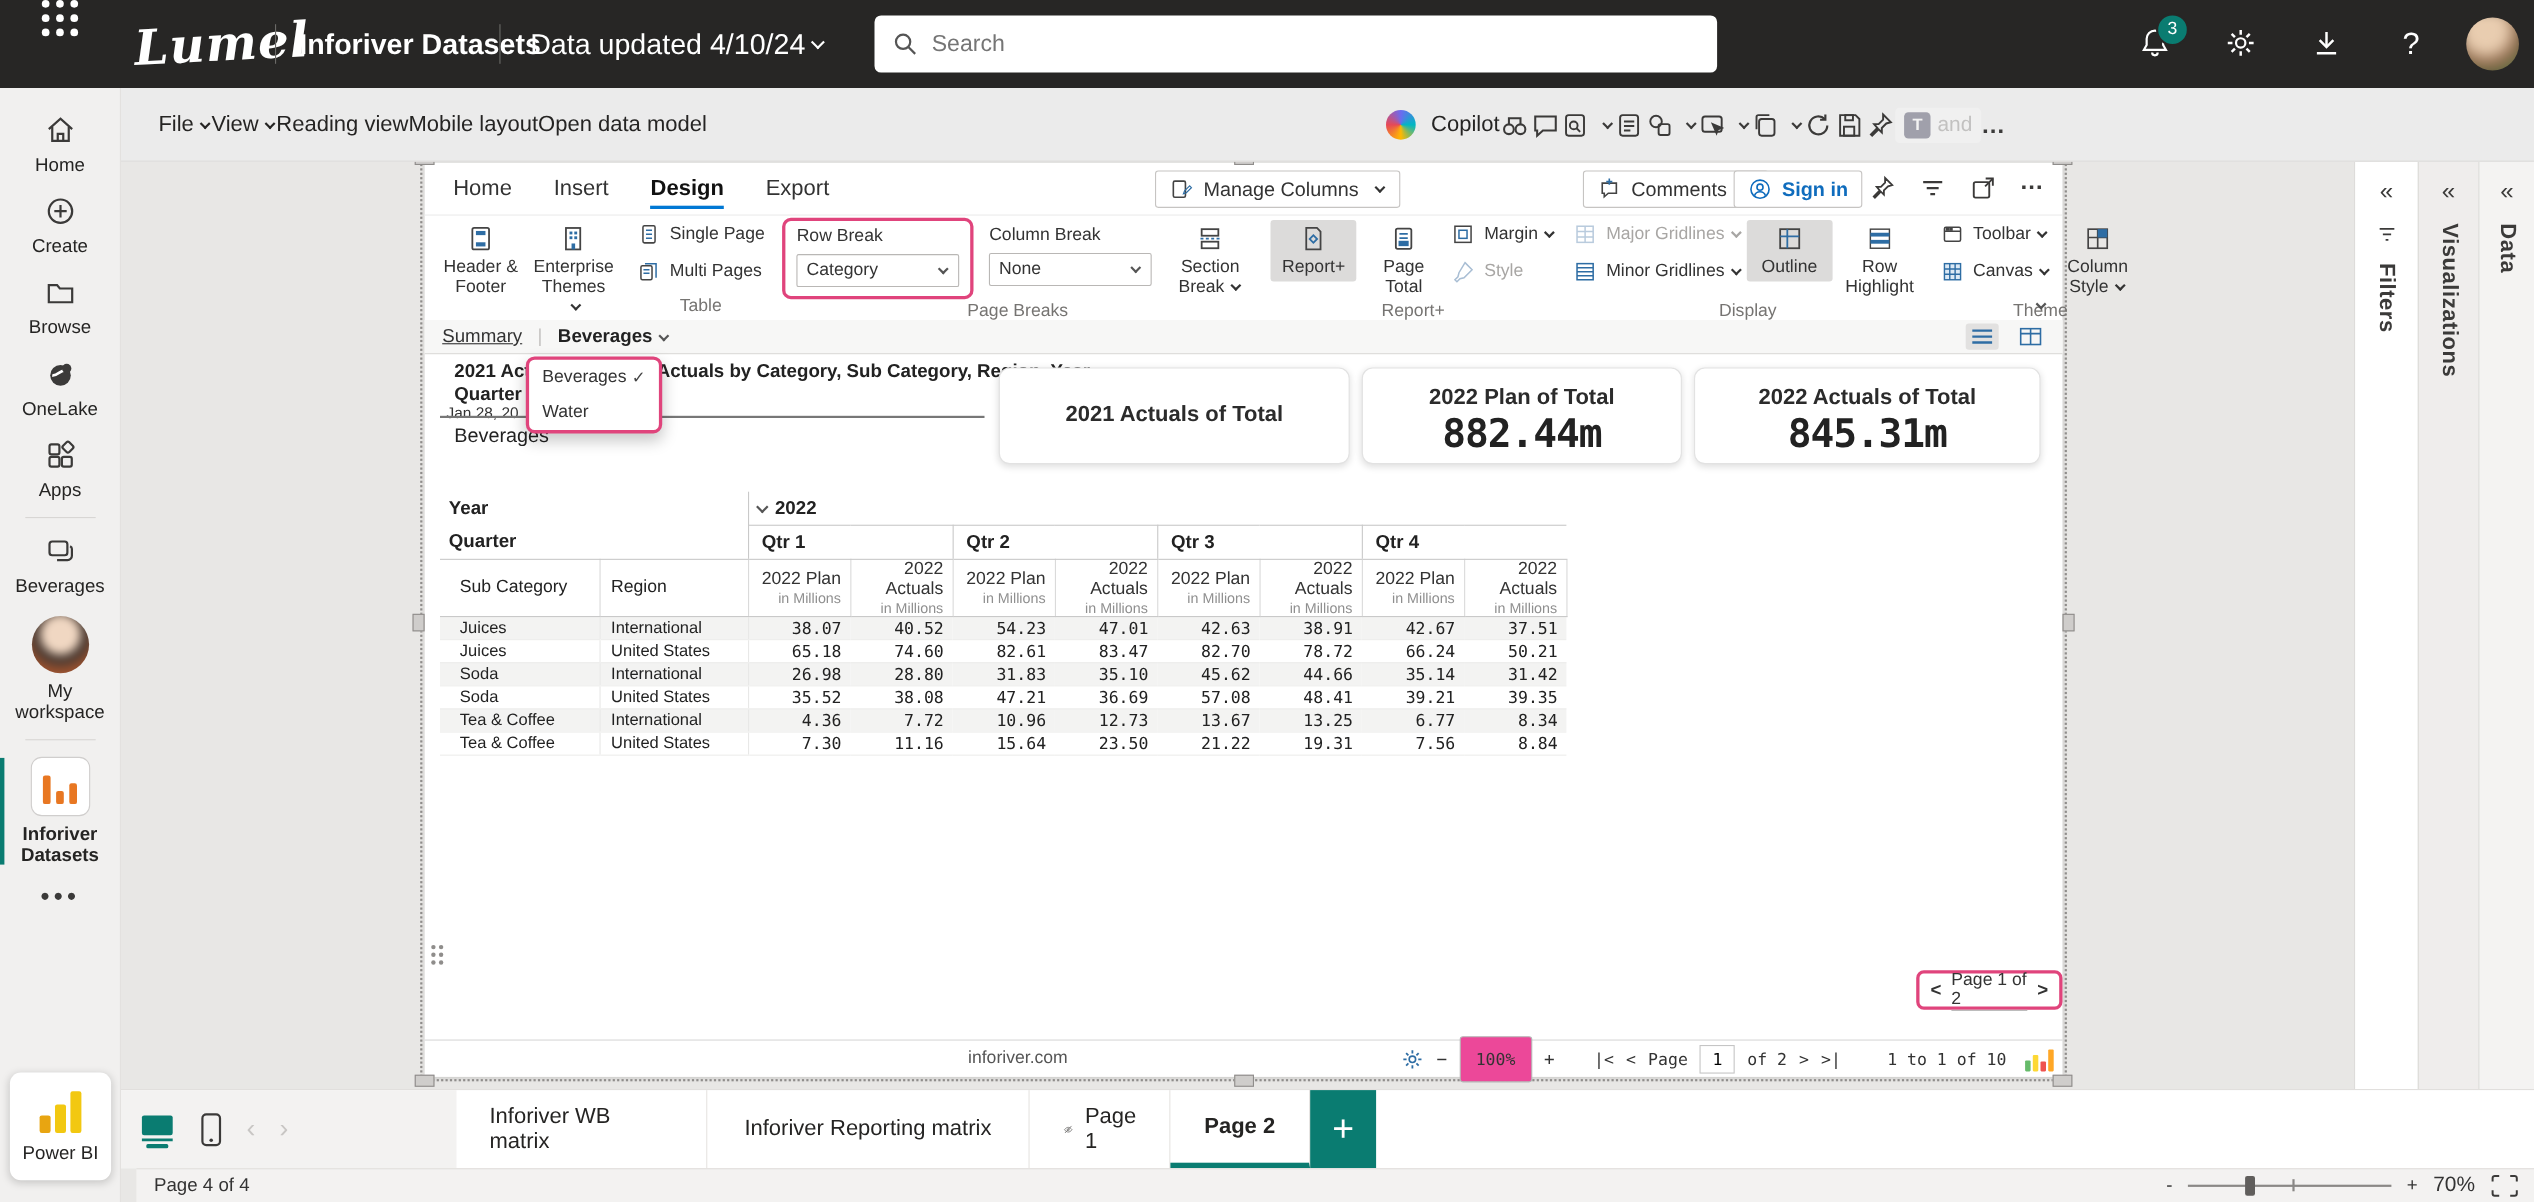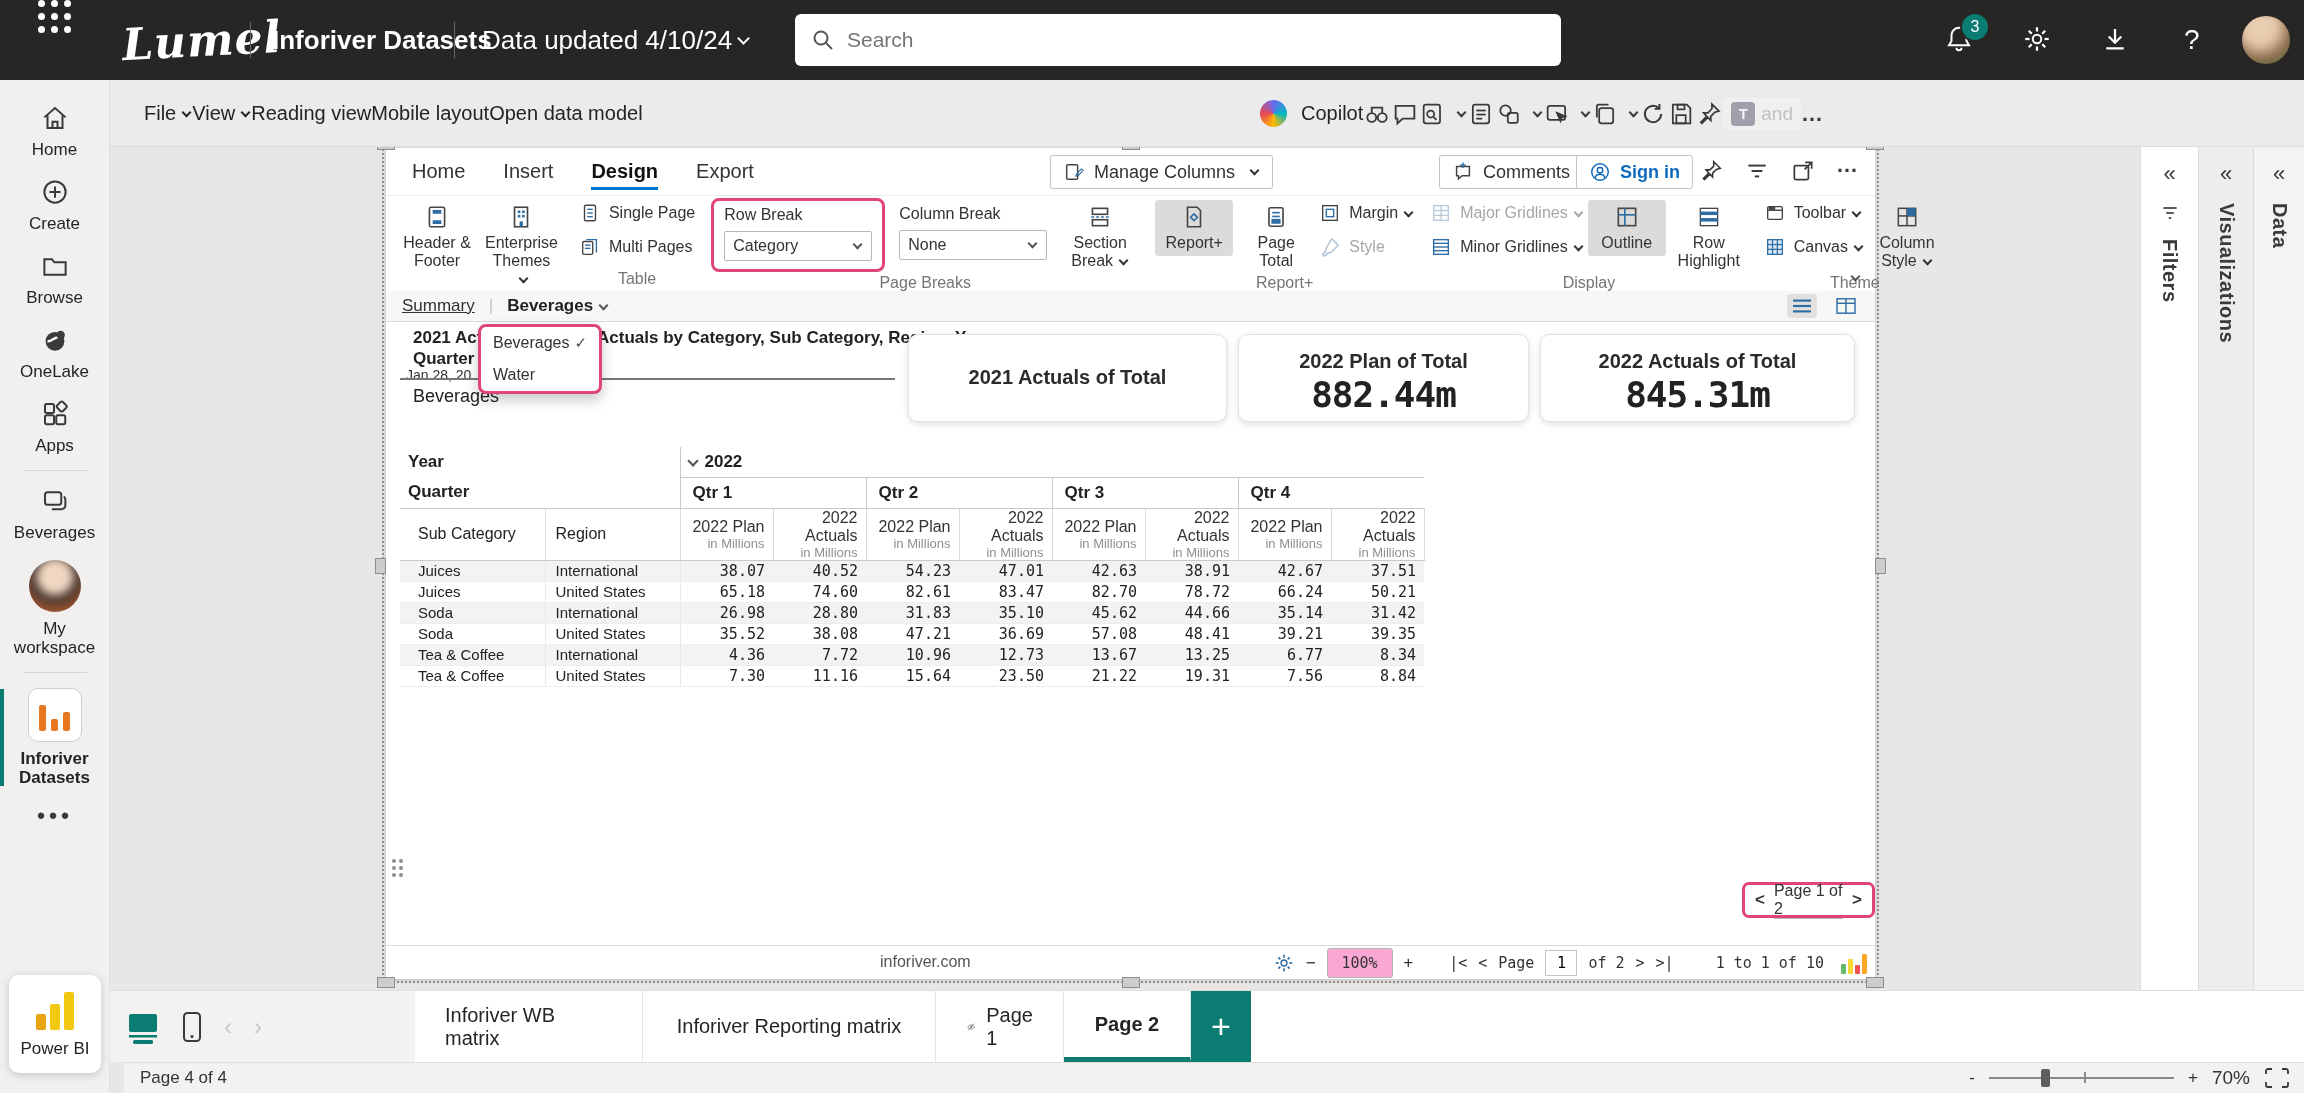--- a/index.html
+++ b/index.html
@@ -123,21 +123,21 @@
 .tcell.c1{padding-left:10px;border-left:1px solid #e8e8e7}
 .dr .qstart{border-left:1px solid #e8e8e7}
 .vcell{font-family:"DejaVu Sans Mono",monospace;font-size:14.5px;text-align:right;padding-right:8px;color:#222}
 
 .pager{position:absolute;left:1356px;top:560px;height:36px;background:#fff;border:3px solid #e0447c;border-radius:7px;display:flex;align-items:center;gap:9px;padding:0 10px;font-size:16px;color:#333}
 .pager .pg{border-bottom:1px solid #b5b5b5}
 .pager b{font-size:17px}
 .vstatus{position:relative;height:34px;border-top:1px solid #d8d8d8;font-size:17px;color:#444}
 .vs-site{position:absolute;left:494px;top:7px;font-size:16px;color:#555}
 .vs-right{position:absolute;right:8px;top:0;height:100%;display:flex;align-items:center;gap:11px;font-family:"DejaVu Sans Mono",monospace;font-size:15px;color:#333}
-.vs-box{border:1px solid #b5b5b5;background:#f9a8d4;border-radius:3px;height:30px;display:flex;align-items:center;justify-content:center}
+.vs-box{border:1px solid #b5b5b5;background:#ec4899;border-radius:3px;height:42px;display:flex;align-items:center;justify-content:center}
 .vs-zoom{width:66px}
 .vs-page{width:32px;border:1px solid #c5c5c5;text-align:center;font-family:inherit;font-size:15px;height:26px}
 .vs-sign{font-size:16px}
 .minilogo{display:flex;align-items:flex-end;gap:2px;height:22px;margin-left:6px}
 .minilogo i{width:5px;border-radius:1px}
 
 .panels{position:absolute;right:0;top:147px;bottom:103px;width:164px;display:flex;z-index:20}
 .panel{display:flex;flex-direction:column;align-items:center;padding-top:14px;gap:16px;border-left:1px solid #dddcda}
 .panel .chev{font-size:22px;color:#3b3a39}
 .panel-title{writing-mode:vertical-rl;font-size:20px;font-weight:600;color:#3b3a39;letter-spacing:.5px}

